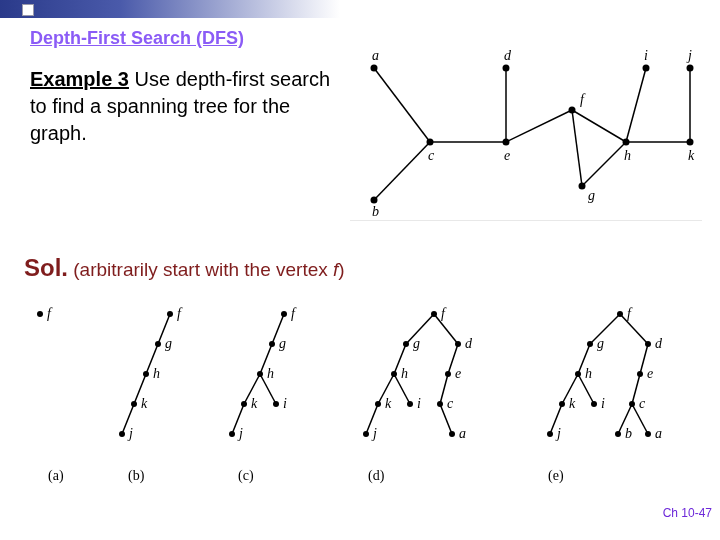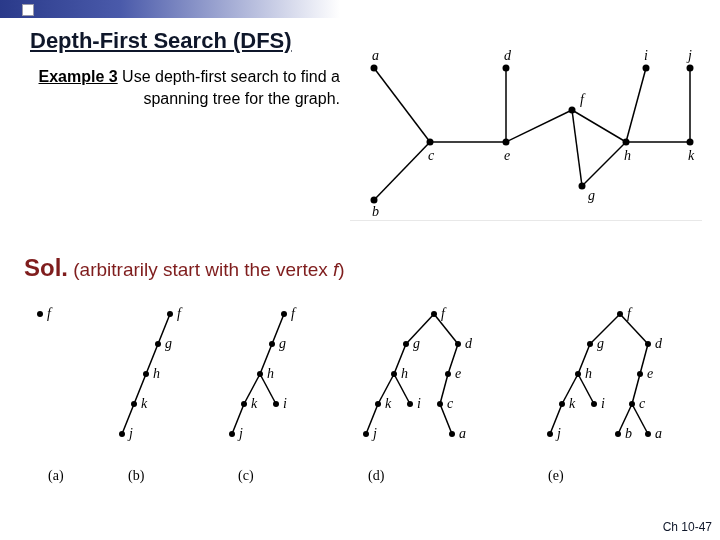--- a/index.html
+++ b/index.html
@@ -18,48 +18,47 @@
     background: linear-gradient(to right, #2a3a8a 0%, #4a5aaa 120px, #ffffff 340px);
   }
   .topbar::before {
     content:"";
     position:absolute; left:22px; top:4px; width:10px; height:10px;
     background:#fff; border:1px solid #99a;
   }
   .title {
     position: absolute;
     left: 30px; top: 28px;
-    font-size: 22px;
+    font-size: 18px;
     font-weight: bold;
     text-decoration: underline;
-    color: #0f172a;
+    color: #8b5cf6;
   }
   .example {
     position: absolute;
     left: 30px; top: 66px;
     width: 310px;
-    font-size: 16px;
+    font-size: 20px;
     line-height: 1.35;
     color:#000;
-    text-align:right;
   }
   .example .lbl { font-weight: bold; text-decoration: underline; }
   .sol {
     position: absolute;
     left: 24px; top: 254px;
     font-size: 19px;
     color:#7f1d1d;
   }
   .sol .big { font-size: 24px; font-weight: bold; }
   .sol .it { font-style: italic; }
   .footer {
     position: absolute;
-    right: 8px; bottom: 6px;
+    right: 8px; bottom: 20px;
     font-size: 12px;
-    color:#0f172a;
+    color:#6d28d9;
   }
   .graph-box {
     position: absolute;
     left: 350px; top: 46px;
     width: 352px; height: 174px;
     border-bottom: 1px solid #e8e8e8;
   }
   .tree-area {
     position: absolute;
     left: 18px; top: 294px;

